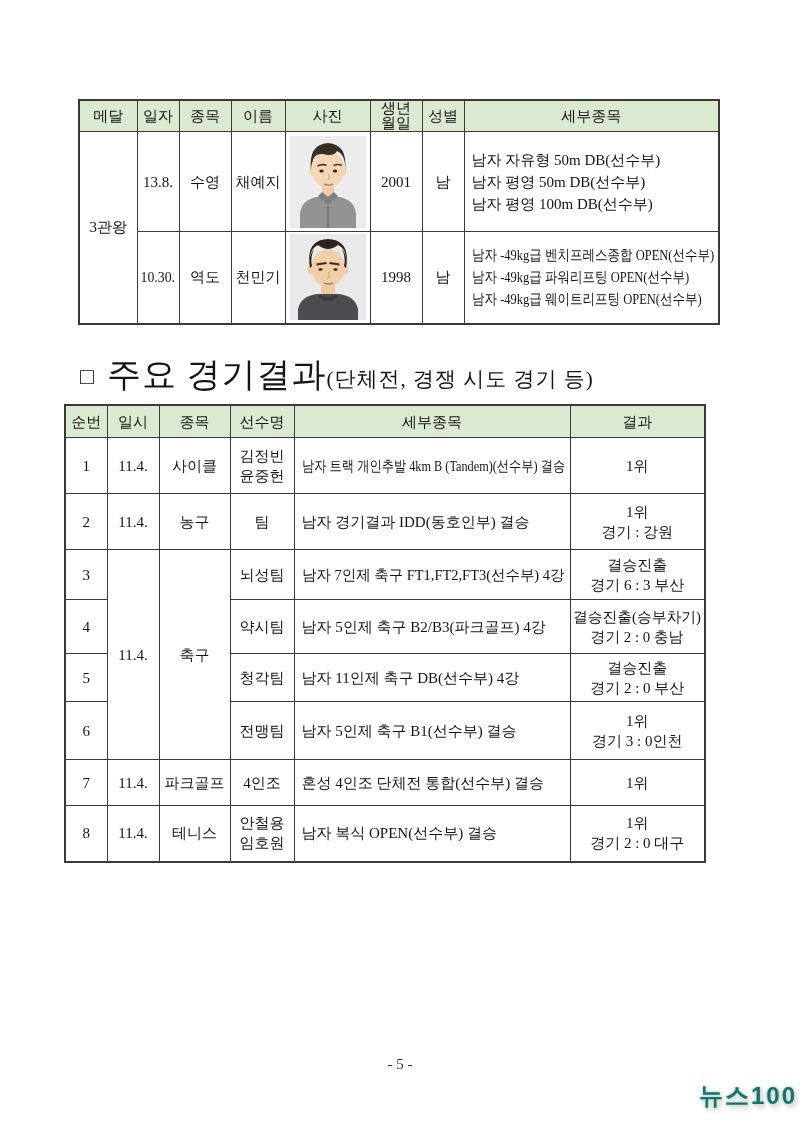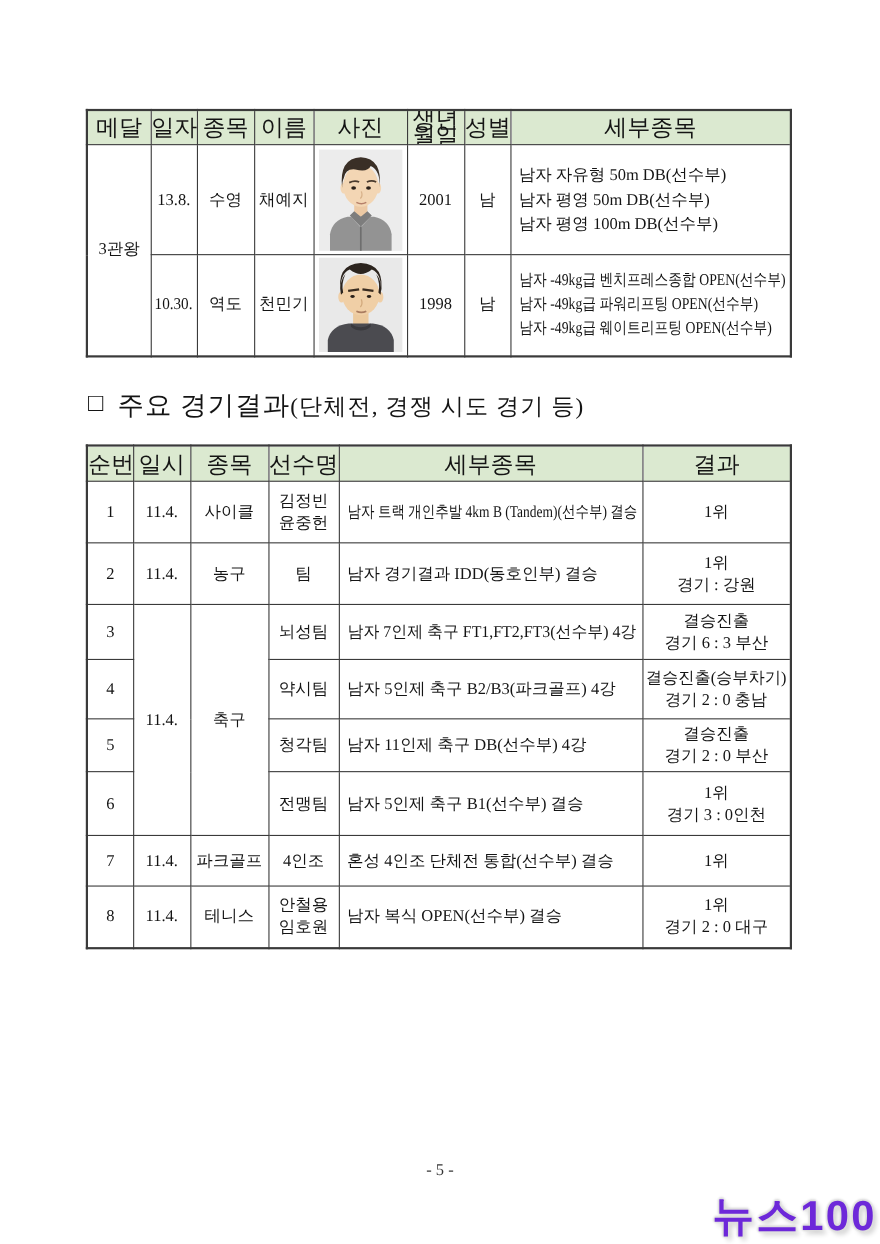--- a/index.html
+++ b/index.html
@@ -6,37 +6,37 @@
   body{
     width:800px;height:1131px;position:relative;background:#ffffff;
     font-family:"Liberation Serif","DejaVu Serif",serif;color:#141414;
     overflow:hidden;
   }
   table{border-collapse:collapse;table-layout:fixed;position:absolute;border:2px solid #3a3a3a;}
   td,th{
     border:1.4px solid #3a3a3a;padding:0;font-size:15px;font-weight:normal;
     text-align:center;vertical-align:middle;overflow:hidden;
   }
-  th{background:#dbe9d0;line-height:16px;font-size:21px;}
+  th{background:#dbe9d0;line-height:16px;font-size:15px;}
   .fitx{display:inline-block;white-space:pre;line-height:20px;text-align:center;}
   td.left{text-align:left;padding-left:7px;font-family:Liberation Serif, serif;}
   td.left .fitx{text-align:left;line-height:22px;}
   #medal-table{left:78px;top:99px;width:640px;}
-  #results-table{left:78px;top:404px;width:640px;}
+  #results-table{left:64px;top:404px;width:640px;}
   #medal-table th{height:28px;}
   .photo-cell svg{display:block;margin:0 auto;}
   .section-title{position:absolute;left:80px;top:352px;white-space:nowrap;}
   .section-title .bullet{font-size:23px;vertical-align:2px;margin-right:13px;}
-  .section-title .main{font-size:24px;letter-spacing:1px;}
+  .section-title .main{font-size:34px;letter-spacing:1px;}
   .section-title .sub{font-size:21px;letter-spacing:1px;text-align:center;}
   .page-number{position:absolute;left:0;right:0;top:1056px;text-align:center;font-size:15px;color:#333;}
   .watermark{
     position:absolute;right:3px;top:1080px;
     font-family:"Liberation Sans","DejaVu Sans",sans-serif;font-weight:bold;
-    font-size:38px;letter-spacing:2px;color:#6d28d9;
+    font-size:24px;letter-spacing:2px;color:#0f766e;
     text-shadow:1.5px 0 2px #dcdcdc,-1.5px 0 2px #dcdcdc,0 1.5px 2px #dcdcdc,
                 0 -1.5px 2px #dcdcdc,3px 4px 5px #cfcfcf,0 0 1px #e4e4e4;
   }
 </style>
 </head>
 <body>
 
 <div>
 
   <table id="medal-table">

